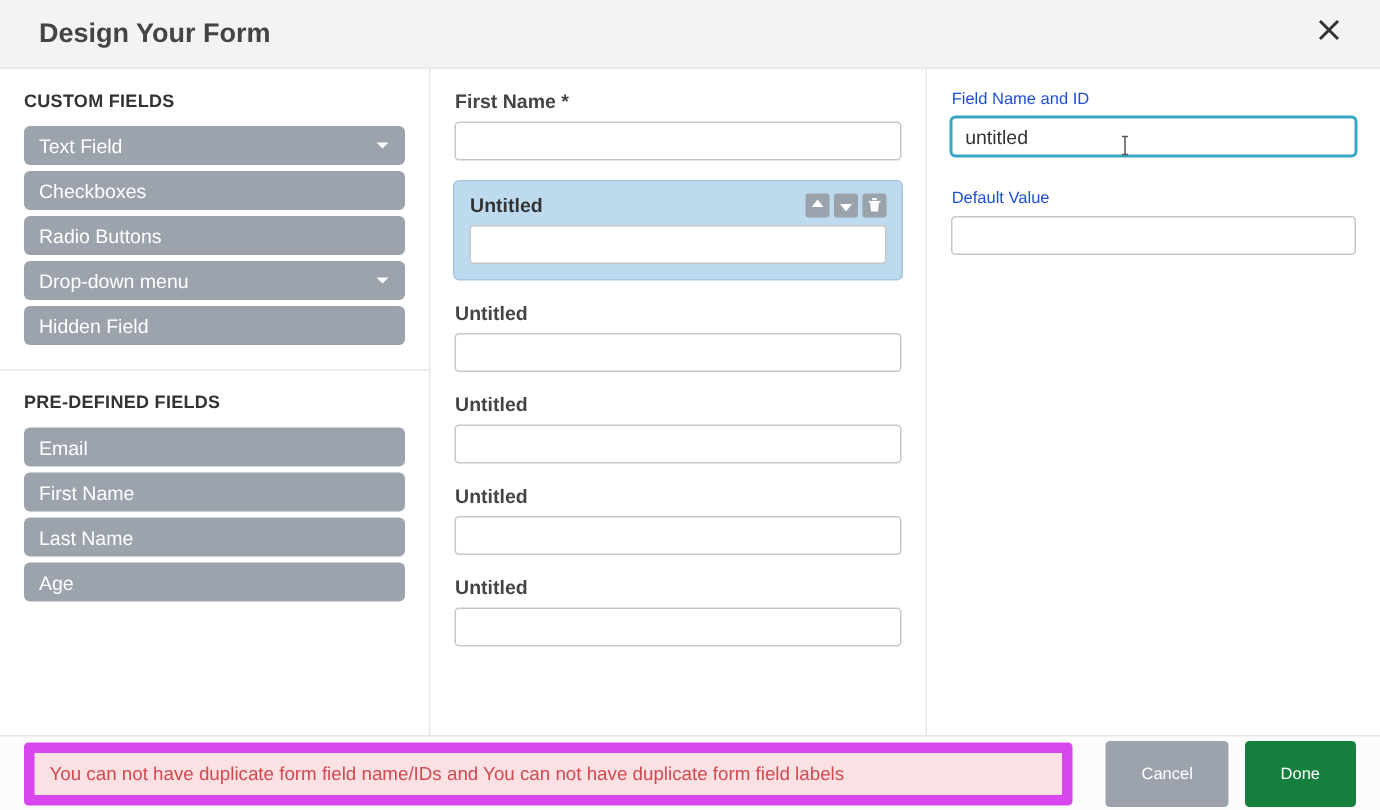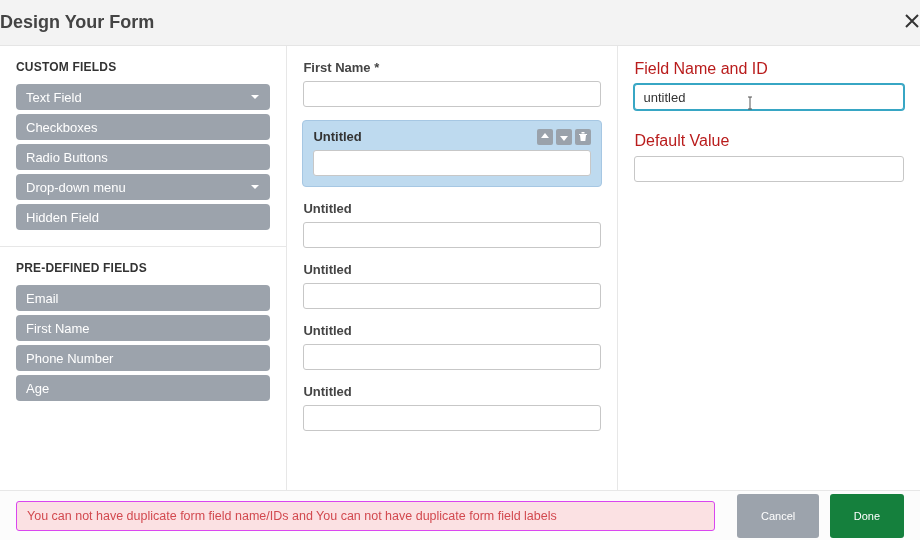--- a/index.html
+++ b/index.html
@@ -1,45 +1,45 @@
 <!DOCTYPE html>
 <html><head>
 <meta charset="utf-8">
 <style>
   * { box-sizing: border-box; margin: 0; padding: 0; }
   html, body { width: 920px; height: 540px; font-family: -apple-system, Helvetica, Arial, sans-serif; color: #333; background: #fff; overflow: hidden; }
-  .header { display:flex; align-items:center; justify-content:space-between; height:46px; padding:0 0; background:#f3f3f3; border-bottom:1px solid #e5e5e5; }
+  .header { display:flex; align-items:center; justify-content:space-between; height:46px; padding:0 26px; background:#f3f3f3; border-bottom:1px solid #e5e5e5; }
   .header h1 { font-size:18px; font-weight:600; color:#444; }
   .close-icon { cursor:pointer; }
   .close-icon svg { width:16px; height:16px; }
   .body { display:flex; height:444px; }
   .col-left { width:300px; padding:14px 16px 0 16px; }
   .col-mid  { width:348px; padding:14px 16px 0 16px; border-left:1px solid #e7e7e7; border-right:1px solid #e7e7e7; overflow-y:auto; }
   .col-right{ width:316px; padding:14px 16px 0 16px; }
   .section-label { font-size:12px; font-weight:700; color:#333; margin-bottom:10px; letter-spacing:0.2px; }
   .pill { display:flex; align-items:center; justify-content:space-between; height:26px; background:#9ca3ac; color:#fff; font-size:13px; font-weight:400; padding:0 10px; border-radius:4px; margin-bottom:4px; cursor:pointer; }
   .pill .chev svg { width:10px; height:10px; fill:#fff; }
   .divider { border-top:1px solid #e7e7e7; margin:16px -16px 14px -16px; }
   .field-block { margin-bottom:14px; }
   .field-label { font-size:13px; font-weight:700; color:#444; margin-bottom:6px; }
   .field-input { width:100%; height:26px; border:1px solid #c7c7c7; border-radius:3px; background:#fff; }
   .field-block.selected { background:#bedaef; border:1px solid #a6c7e3; border-radius:4px; padding:8px 10px 10px 10px; margin:-1px -1px 14px -1px; position:relative; }
   .field-block.selected .field-label { color:#333; }
   .field-actions { position:absolute; top:8px; right:10px; display:flex; gap:3px; }
   .mini-btn { width:16px; height:16px; background:#9aa2ab; border-radius:2px; display:flex; align-items:center; justify-content:center; cursor:pointer; }
   .mini-btn svg { width:10px; height:10px; fill:#fff; }
-  .prop-label { font-size:16px; color:#b91c1c; margin-bottom:6px; }
+  .prop-label { font-size:11px; color:#1d4ed8; margin-bottom:6px; }
   .text-input { width:100%; height:26px; border:1px solid #c7c7c7; border-radius:3px; padding:0 8px; font-size:13px; color:#333; outline:none; background:#fff; }
   .text-input.focused { border:1px solid #37a6c4; box-shadow:0 0 0 1px #37a6c4; }
   .prop-group { margin-bottom:22px; }
   .caret { position:absolute; right:150px; top:12px; pointer-events:none; }
   .caret svg{ width:8px; height:14px; }
   .input-wrap { position:relative; }
   .footer { display:flex; align-items:center; justify-content:space-between; height:50px; padding:0 16px; border-top:1px solid #e7e7e7; background:#fcfcfc; }
-  .error-banner { background:#fbe1e3; border:1px solid #d946ef; color:#d2494f; font-size:12.5px; padding:7px 10px; border-radius:3px; flex:1; margin-right:16px; }
+  .error-banner { background:#fbe1e3; border:7px solid #d946ef; color:#d2494f; font-size:12.5px; padding:7px 10px; border-radius:3px; flex:1; margin-right:16px; }
   .btn { height:44px; padding:0 24px; border:none; border-radius:3px; font-size:11px; cursor:pointer; margin-left:6px; }
   .btn-cancel { background:#9ca3ac; color:#fff; }
   .btn-done { background:#15803d; color:#fff; }
 </style>
 </head>
 <body>
 
 <div class="header">
   <h1>Design Your Form</h1>
   <span class="close-icon">
@@ -77,21 +77,21 @@
     <div class="divider"></div>
 
     <div class="section-label">PRE-DEFINED FIELDS</div>
     <div class="pill">
         <span>Email</span>
       </div>
     <div class="pill">
         <span>First Name</span>
       </div>
     <div class="pill">
-        <span>Phone Number</span>
+        <span>Last Name</span>
       </div>
     <div class="pill">
         <span>Age</span>
       </div>
   </div>
 
   <div class="col-mid">
     <div class="field-block">
       <div class="field-label">First Name *</div>
       <div class="field-input"></div>

